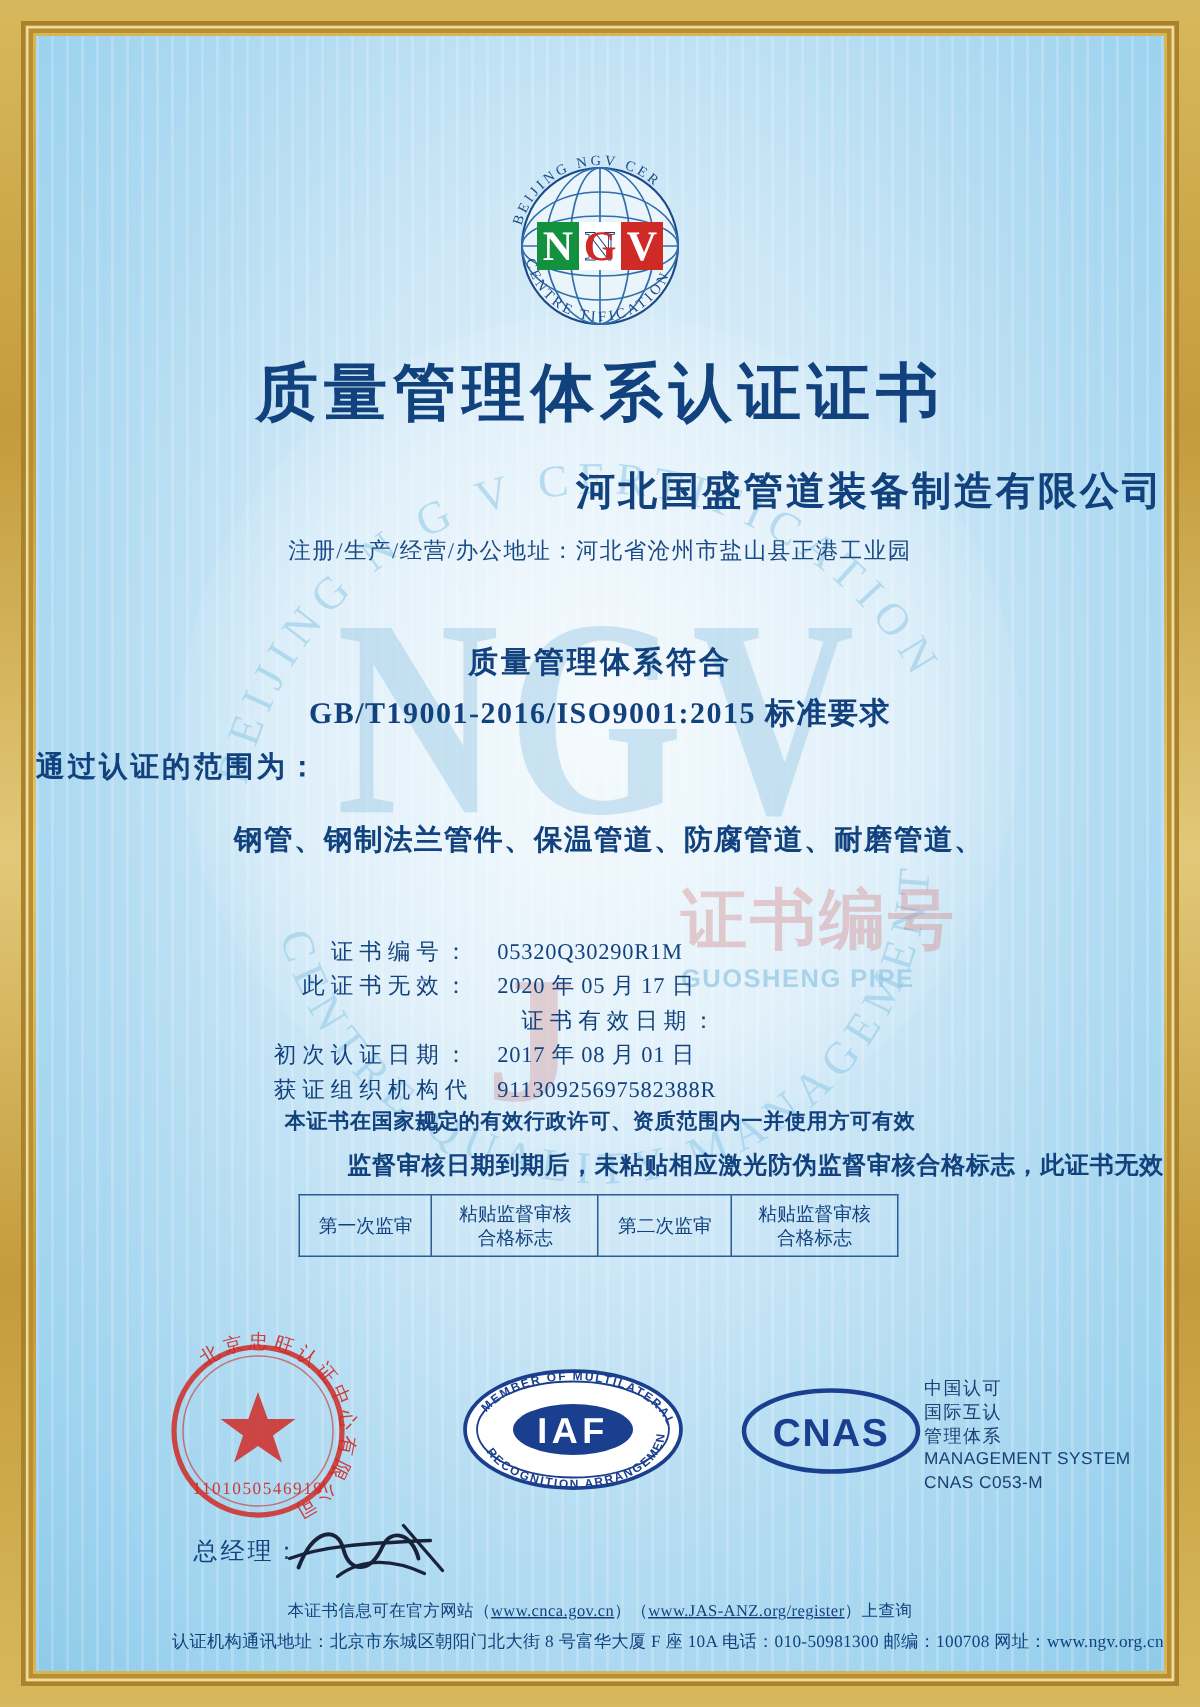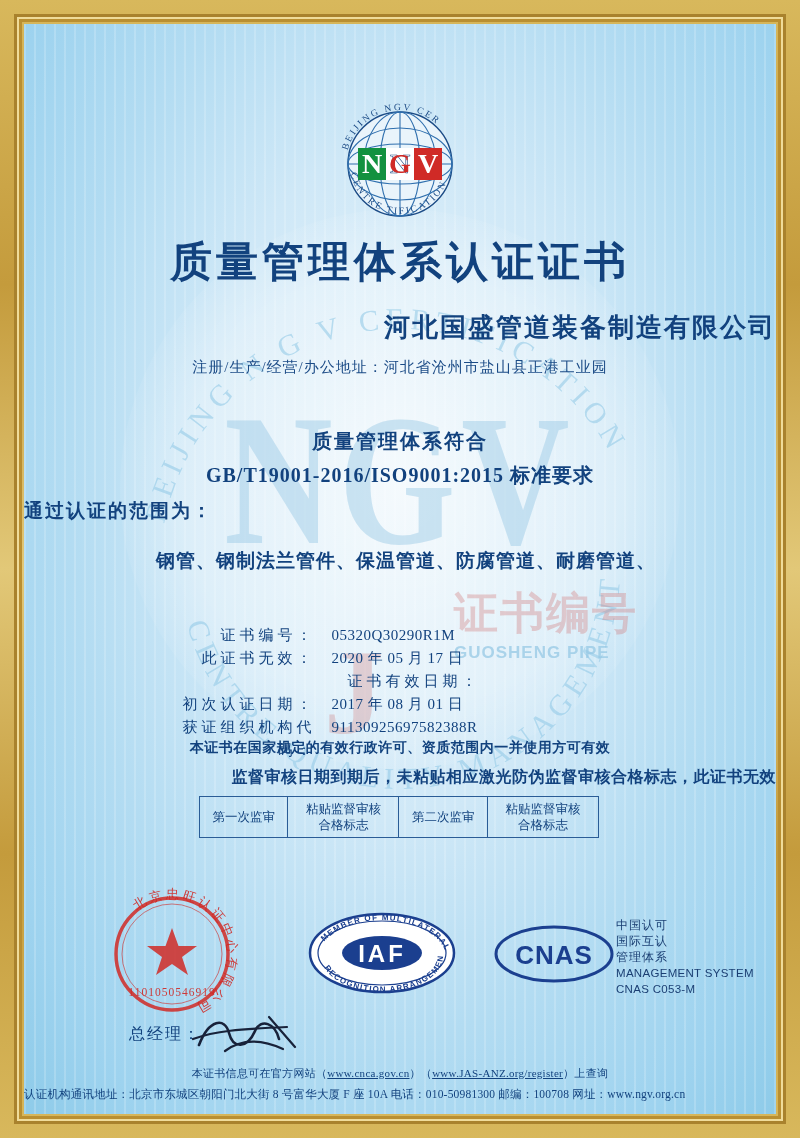--- a/index.html
+++ b/index.html
@@ -150,21 +150,21 @@
     position:absolute;left:592px;top:893px;
     font-family:"Liberation Serif",serif;font-size:12px;color:#1b3f73;line-height:16px;letter-spacing:1px;
   }
   .cnas-txt .en{font-family:"Liberation Sans",sans-serif;font-size:11.5px;letter-spacing:.3px;}
 
   .foot1{
     position:absolute;left:0;right:0;top:1042px;text-align:center;
     font-family:"Liberation Serif",serif;font-size:11px;color:#12427e;letter-spacing:.3px;
   }
   .foot2{
-    position:absolute;left:0;right:0;top:1063px;text-align:left;
+    position:absolute;left:0;right:0;top:1063px;text-align:right;
     font-family:"Liberation Serif",serif;font-size:11.5px;color:#12427e;letter-spacing:.2px;
   }
   .u{text-decoration:underline;}
 </style>
 </head>
 <body>
 
 <div id="cert">
   <div class="frame-inner"></div>
 

